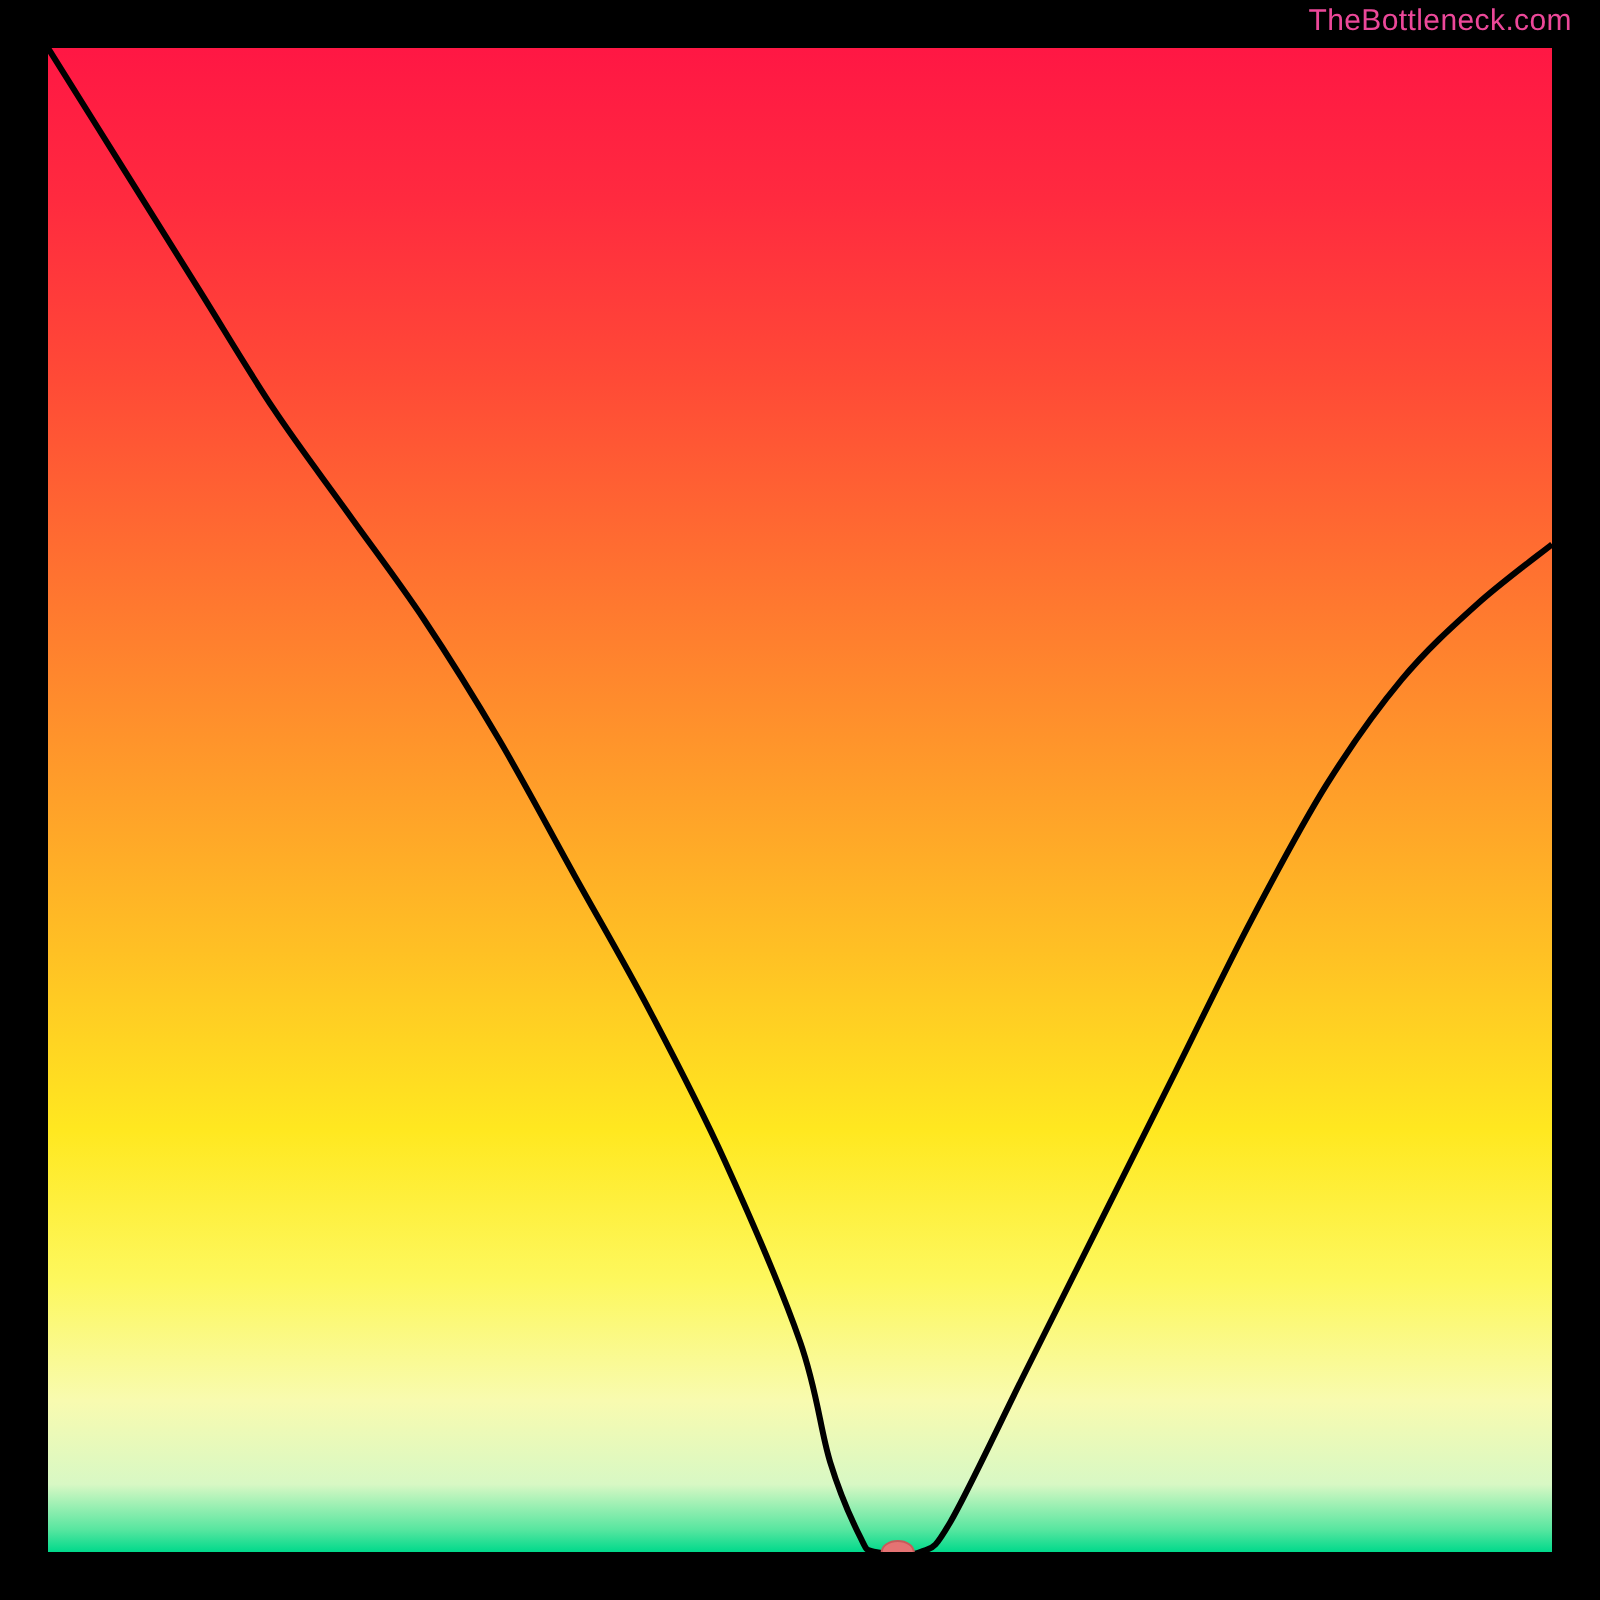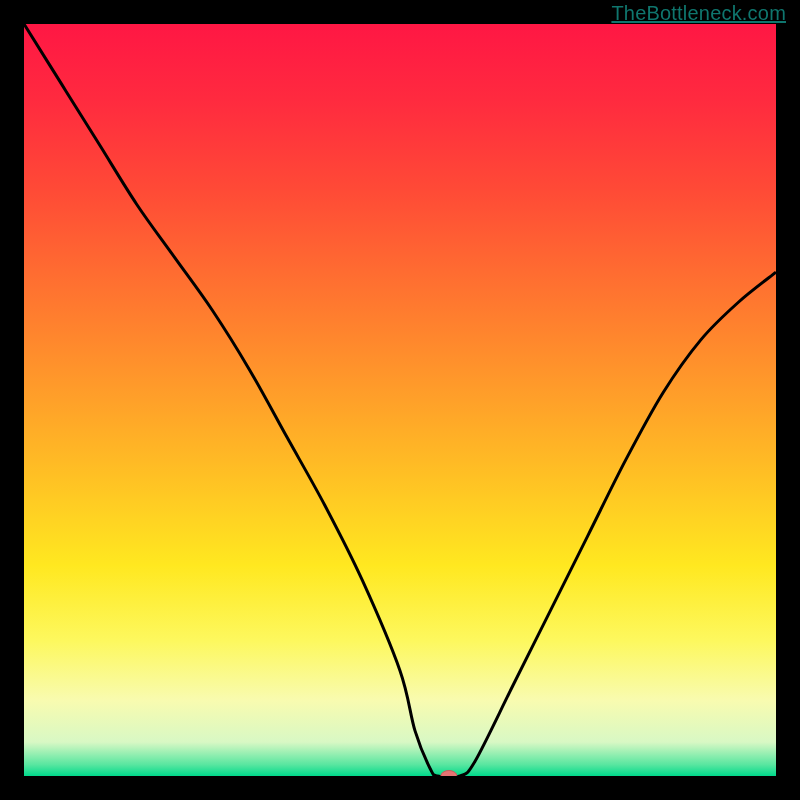--- a/index.html
+++ b/index.html
@@ -16,25 +16,24 @@
     left: 0;
     top: 0;
     width: 800px;
     height: 800px;
     background: #000;
   }
   .watermark {
     position: absolute;
     top: 2px;
     right: 14px;
-    color: #0f766e;
-    font-size: 20px;
+    color: #ec4899;
+    font-size: 15px;
     font-weight: 400;
     letter-spacing: 0.2px;
-    text-decoration: underline;
   }
   .plot-area {
     position: absolute;
     left: 24px;
     top: 24px;
     width: 752px;
     height: 752px;
   }
   svg { display: block; }
 </style>

